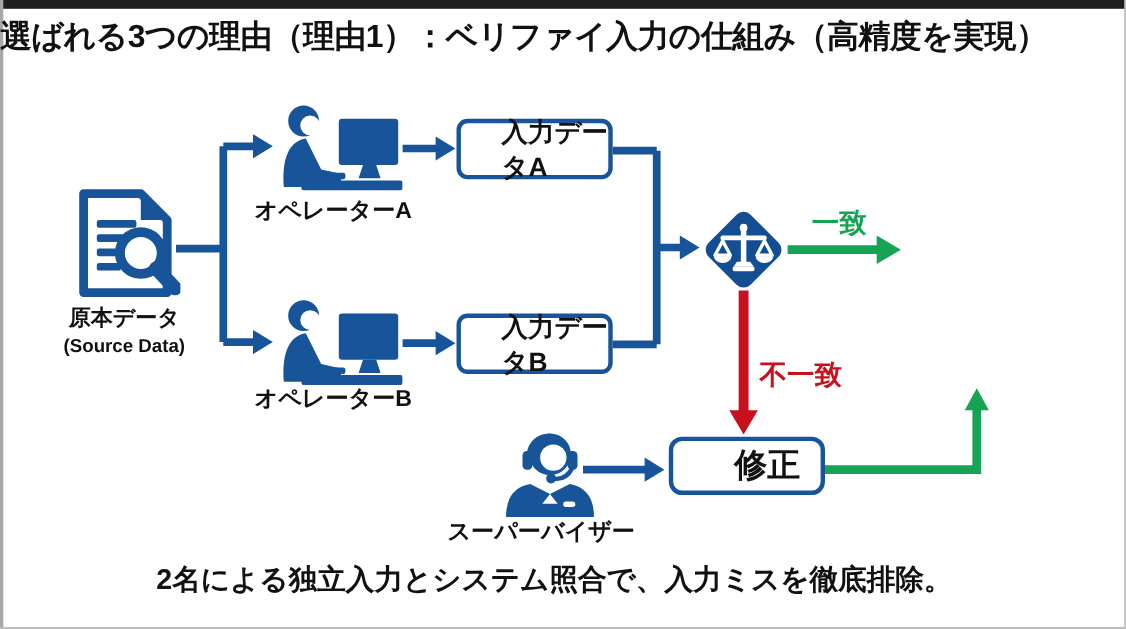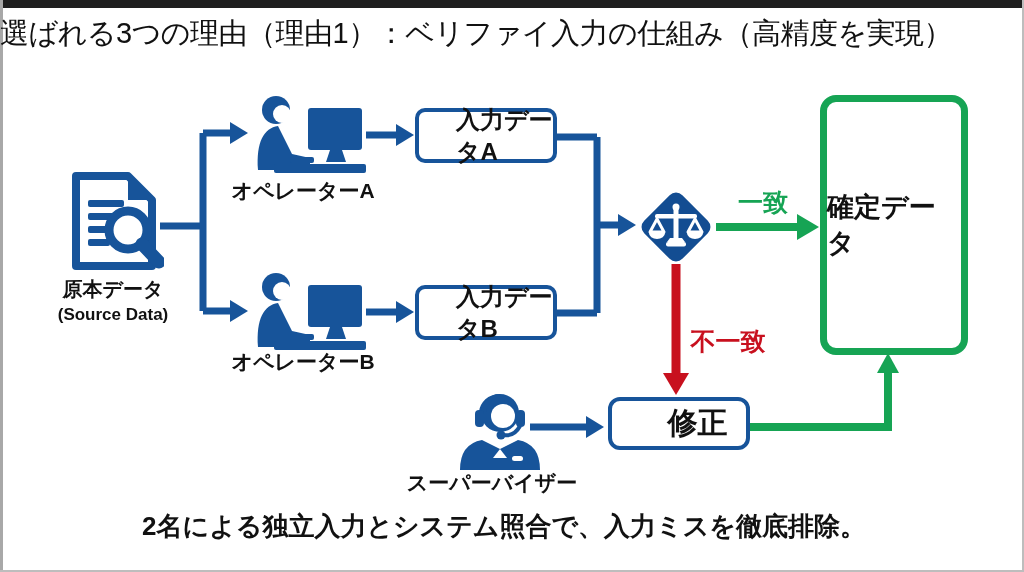--- a/index.html
+++ b/index.html
@@ -7,21 +7,21 @@
        font-family:"Liberation Sans","DejaVu Sans",sans-serif;}
   #stage{position:relative;width:1024px;height:572px;background:#ffffff;}
 
   
   .edge-top{position:absolute;left:0;top:0;width:1024px;height:8px;background:#1f1f1f;}
   .edge-left{position:absolute;left:0;top:0;width:3px;height:572px;background:#a8a8a8;}
   .edge-right{position:absolute;right:0;top:0;width:2px;height:572px;background:#bdbdbd;}
   .edge-bottom{position:absolute;left:0;bottom:0;width:1024px;height:2px;background:#bdbdbd;}
 
   .title{position:absolute;left:0;top:14px;width:848px;text-align:right;
-         font-size:29px;font-weight:normal;color:#111;letter-spacing:-0.5px;white-space:nowrap;}
+         font-size:29px;font-weight:bold;color:#111;letter-spacing:-0.5px;white-space:nowrap;}
   .footer{position:absolute;left:0;top:509px;width:1008px;text-align:center;
           font-size:26px;font-weight:bold;color:#111;white-space:nowrap;}
 
   svg.connectors{position:absolute;left:0;top:0;width:1024px;height:572px;}
 
   .lbl{position:absolute;transform:translate(-50%,-50%);white-space:nowrap;
        font-weight:bold;color:#111;}
   .lbl.source{font-size:20px;}
   .lbl.source-sub{font-size:17px;}
   .lbl.op{font-size:21px;}
@@ -160,23 +160,20 @@
     <span>入力データA</span>
   </div>
   <div class="box blue input-b">
     <span>入力データB</span>
   </div>
 
 
   <div class="lbl green" style="left:763px;top:202px;">一致</div>
   <div class="lbl red" style="left:728px;top:341px;">不一致</div>
 
-  <div class="box confirmed">
-    <span>確定データ</span>
-  </div>
 
   <div class="box blue correction">
     <span>修正</span>
   </div>
 
   <div class="icon" style="left:452px;top:386px;">
     <svg width="96" height="84" viewBox="0 0 96 84">
       <g fill="#17549a">
         <circle cx="48" cy="27" r="19"></circle>
         <circle cx="51" cy="30" r="12" fill="#ffffff"></circle>

